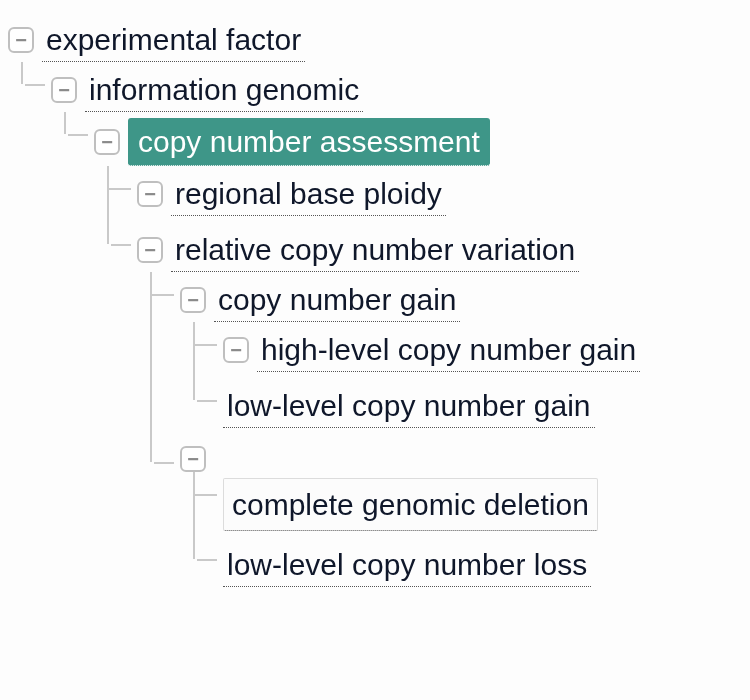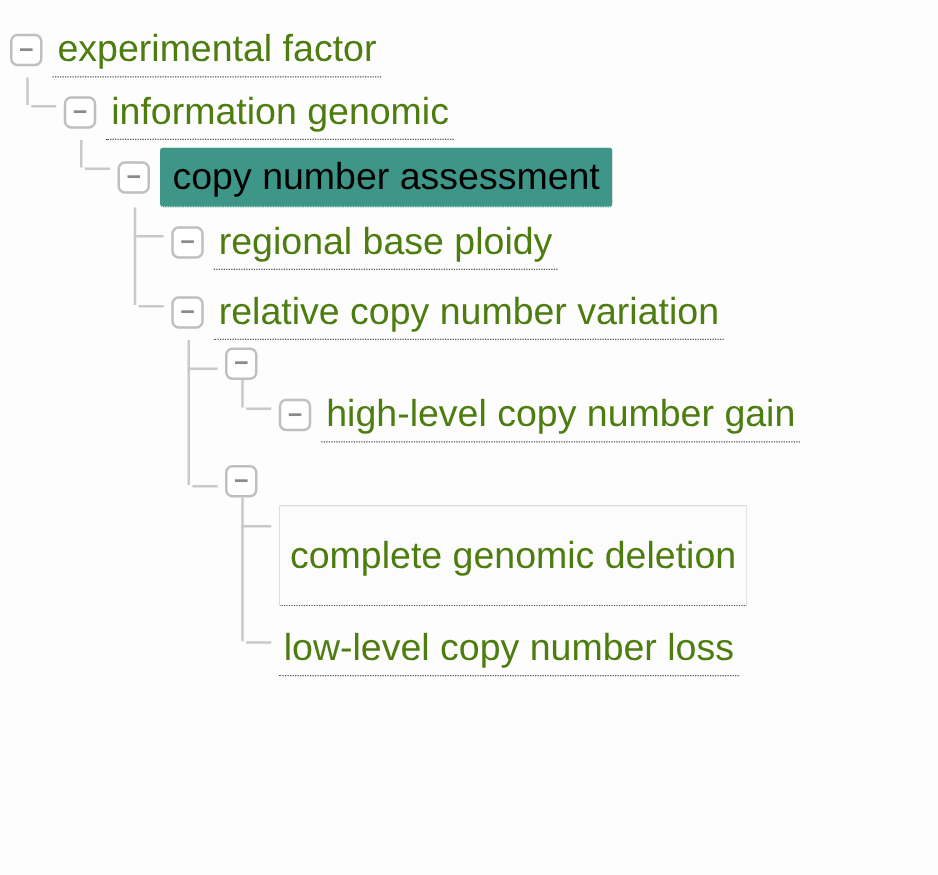--- a/index.html
+++ b/index.html
@@ -80,38 +80,38 @@
     position: relative;
   }
   .toggle.leaf {
     visibility: hidden;
     width: 0;
     margin-right: 0;
     border: none;
   }
   .label {
     font-size: 30px;
-    color: #4d7c0f;
+    color: #0f172a;
     border-bottom: 1.5px dotted #555;
     padding: 2px 4px;
     cursor: pointer;
     white-space: nowrap;
   }
   .label.selected {
     background: #3e9688;
-    color: #000000;
+    color: #ffffff;
     border-bottom-color: #fff;
     border-radius: 3px;
     padding: 4px 10px;
   }
   .label.hover {
     background: #fcfcfc;
     border: 1px solid #dcdcdc;
     border-bottom: 1.5px dotted #555;
-    padding: 20px 8px;
+    padding: 6px 8px;
     border-radius: 2px;
   }
 </style>
 </head>
 <body>
 
 <ul class="tree" id="tree-root">
     <li>
       <div class="row">
         <span class="toggle">−</span>
@@ -138,26 +138,33 @@
                 </li>
                 <li>
                   <div class="row">
                     <span class="toggle">−</span>
                     <span class="label">relative copy number variation</span>
                   </div>
                   <ul>
                     <li>
                       <div class="row">
                         <span class="toggle">−</span>
+                        <span class="label">copy number gain</span>
                       </div>
                       <ul>
                         <li>
                           <div class="row">
                             <span class="toggle">−</span>
                             <span class="label">high-level copy number gain</span>
+                          </div>
+                        </li>
+                        <li>
+                          <div class="row">
+                            <span class="toggle leaf"></span>
+                            <span class="label">low-level copy number gain</span>
                           </div>
                         </li>
                       </ul>
                     </li>
                     <li>
                       <div class="row">
                         <span class="toggle">−</span>
                       </div>
                       <ul>
                         <li>

